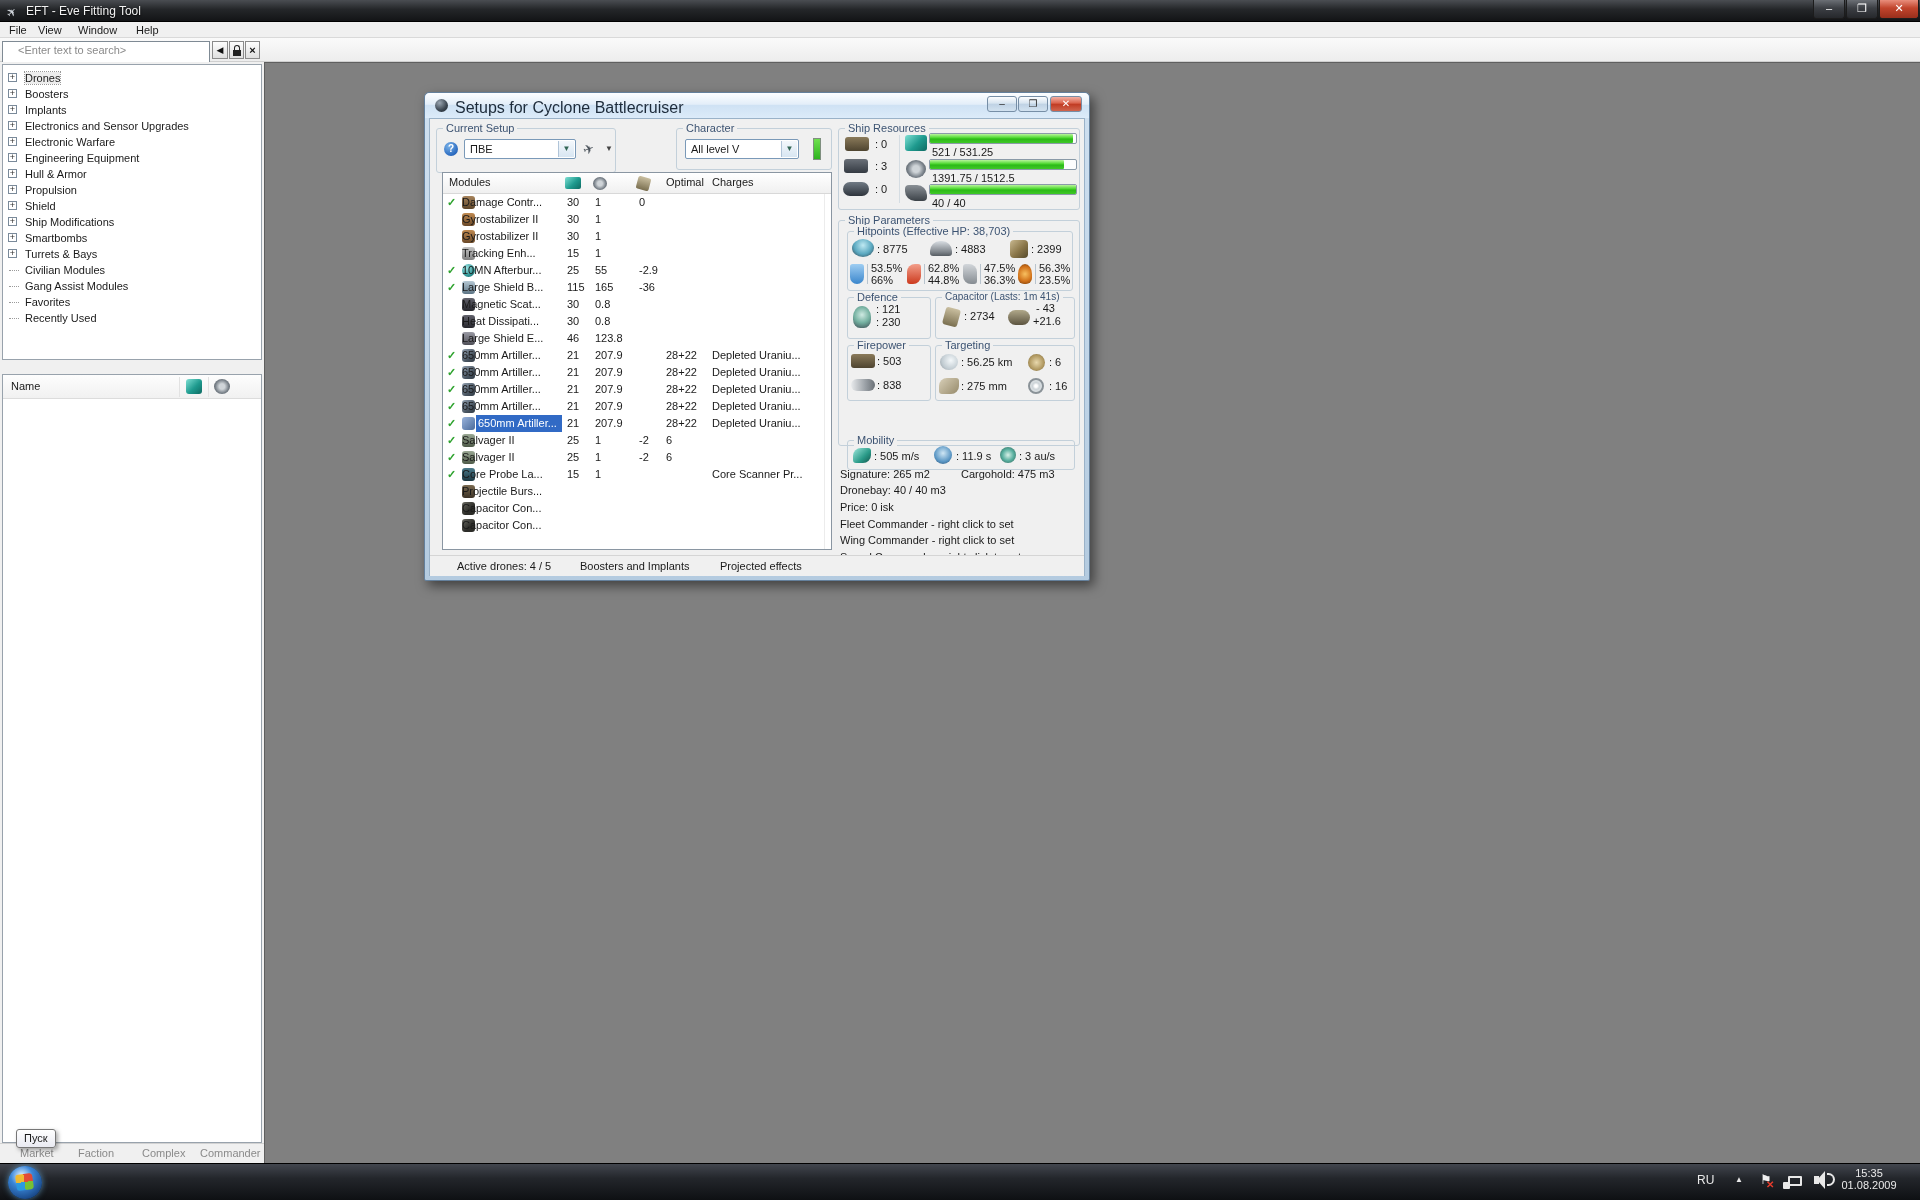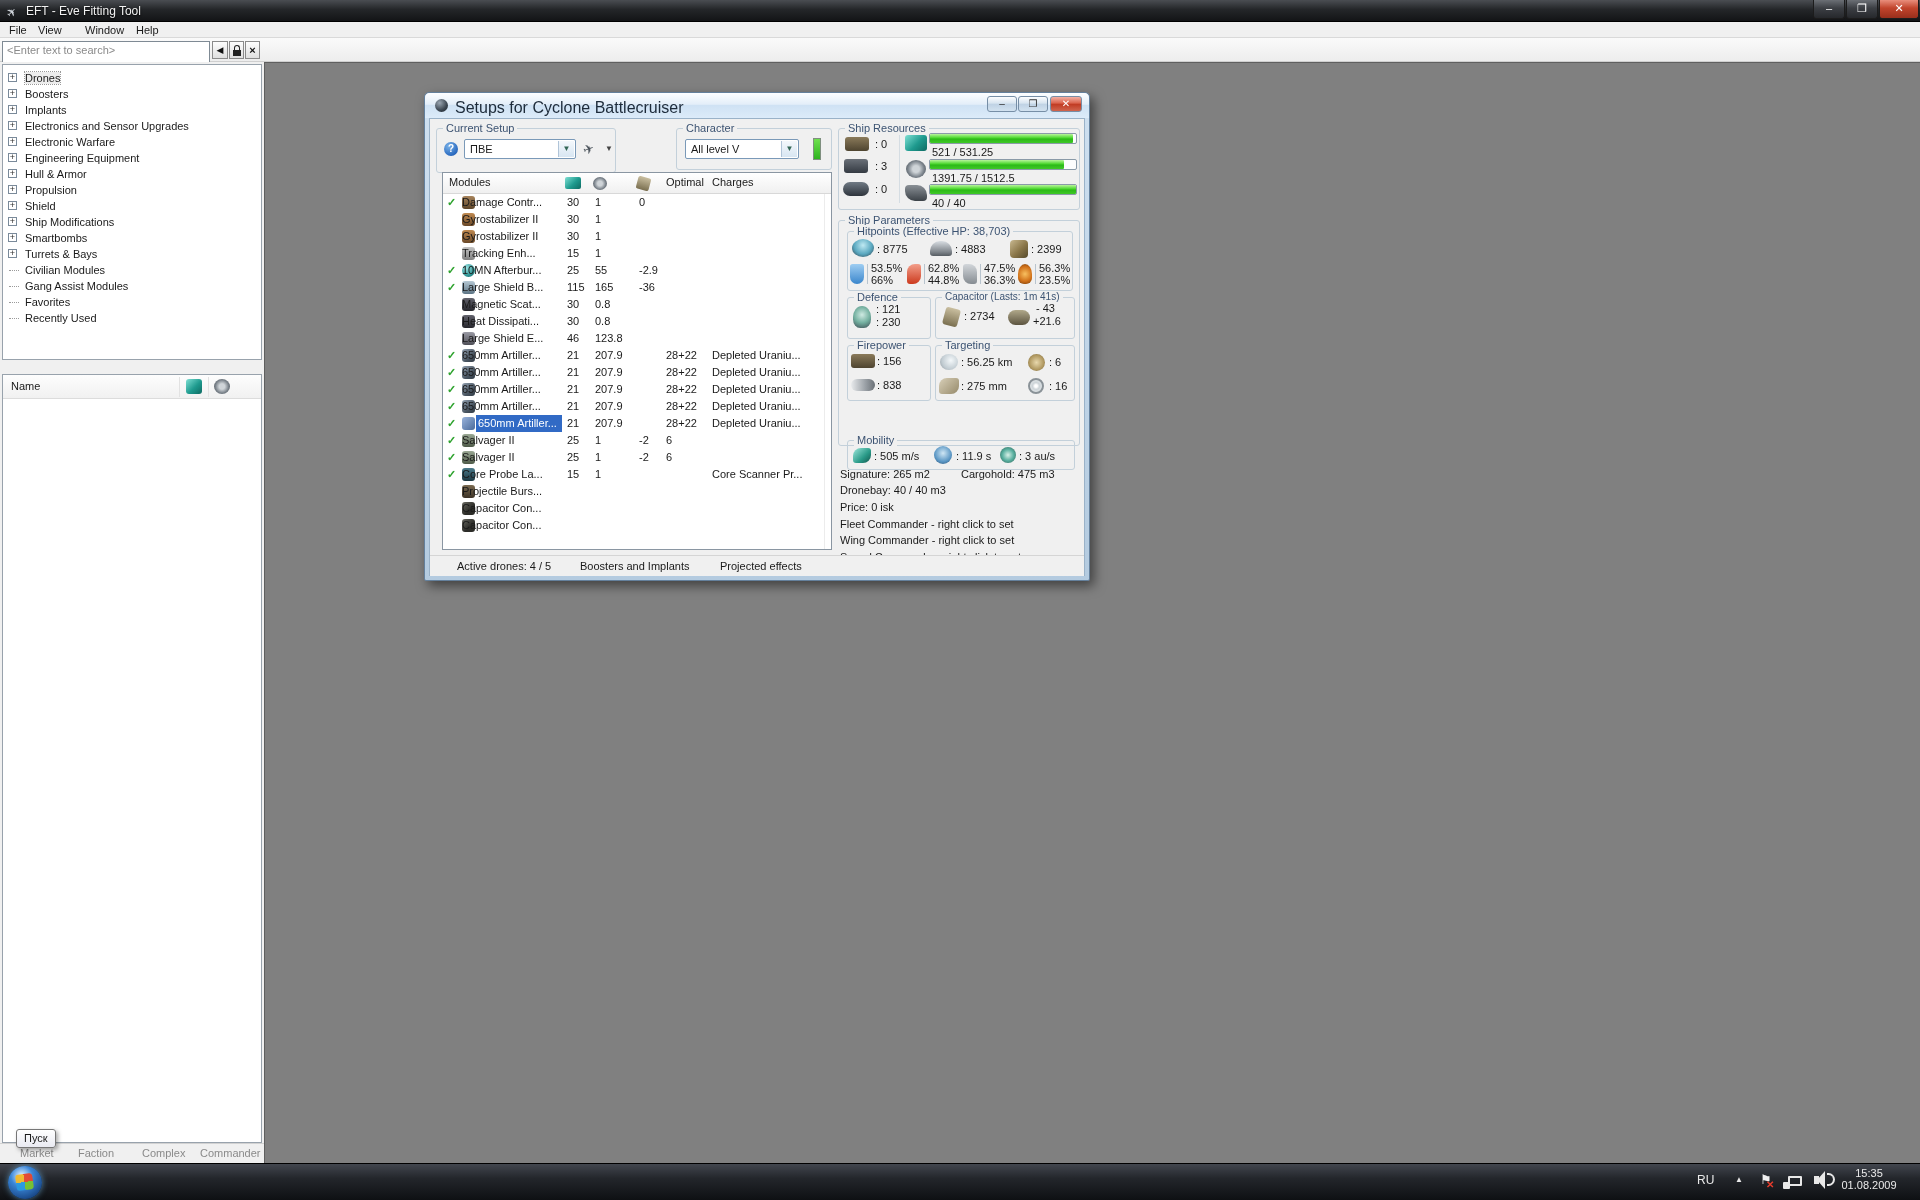--- a/index.html
+++ b/index.html
@@ -13,21 +13,21 @@
   .app-icon { position:absolute; left:6px; top:4px; width:14px; height:14px; color:#cfd4da; font-size:12px; line-height:14px; transform:rotate(-45deg); }
   .app-title { position:absolute; left:26px; top:4px; color:#f2f2f2; font-size:12px; text-shadow:0 1px 2px #000; }
   .winbtn { position:absolute; top:0; height:19px; border:1px solid #1c1c1c; border-top:none;
     background:linear-gradient(#6b6f75, #3c3f44 45%, #26282c); border-radius:0 0 3px 3px; color:#fff; text-align:center; line-height:17px; font-size:11px; }
   .winbtn.close { background:linear-gradient(#e98e7c, #c1442c 45%, #992f1c); }
   .menubar { position:absolute; left:0; top:22px; width:1920px; height:16px; background:#f0f0f0; border-bottom:1px solid #d9d9d9; }
   .menu-item { position:absolute; top:1px; height:14px; line-height:14px; padding:0 4px; }
 
   
   .toolbar { position:absolute; left:0; top:38px; width:1920px; height:24px; background:linear-gradient(#fafafa,#ededed); border-bottom:1px solid #cfcfcf; }
-  .search-box { position:absolute; left:2px; top:3px; width:208px; height:36px; background:#fff; border:1px solid #7f8a94; color:#8a8a8a; line-height:16px; padding-left:4px; }
+  .search-box { position:absolute; left:2px; top:3px; width:208px; height:36px; background:#fff; border:1px solid #7f8a94; color:#8a8a8a; line-height:16px; padding-left:15px; }
   .tb-btn { position:absolute; top:3px; width:16px; height:18px; background:linear-gradient(#fdfdfd,#dfdfdf); border:1px solid #8a8a8a; text-align:center; line-height:16px; font-size:9px; color:#111; }
   .lock-shackle { position:absolute; left:4px; top:3px; width:6px; height:6px; border:1.5px solid #222; border-bottom:none; border-radius:4px 4px 0 0; }
   .lock-body { position:absolute; left:3px; top:8px; width:8px; height:6px; background:#222; }
 
   
   .left-dock { position:absolute; left:0; top:62px; width:264px; height:1101px; background:#f0f0f0; }
   .tree-panel { position:absolute; left:2px; top:2px; width:260px; height:296px; background:#fff; border:1px solid #98a2ac; padding-top:5px; overflow:hidden; }
   .tree-item { position:relative; height:16px; line-height:16px; padding-left:22px; white-space:nowrap; }
   .expand-box { position:absolute; left:5px; top:3px; width:9px; height:9px; border:1px solid #7a8a9a; background:#fff; font-size:9px; line-height:7px; text-align:center; color:#333; }
   .tree-dash { position:absolute; left:6px; top:8px; width:10px; border-top:1px dotted #9a9a9a; }
@@ -159,21 +159,21 @@
     <span class="app-icon">✈</span>
     <span class="app-title">EFT - Eve Fitting Tool</span>
     <div class="winbtn" style="left:1813px;width:32px;">–</div>
     <div class="winbtn" style="left:1846px;width:32px;">❐</div>
     <div class="winbtn close" style="left:1879px;width:40px;">✕</div>
   </div>
 
   <div class="menubar">
     <span class="menu-item" style="left:5px;">File</span>
     <span class="menu-item" style="left:34px;">View</span>
-    <span class="menu-item" style="left:81px;">Window</span>
+    <span class="menu-item" style="left:74px;">Window</span>
     <span class="menu-item" style="left:132px;">Help</span>
   </div>
 
   <div class="toolbar">
     <div class="search-box">&lt;Enter text to search&gt;</div>
     <div class="tb-btn" style="left:212px;">◀</div>
     <div class="tb-btn" style="left:229px;width:15px;">
         <span class="lock-shackle"></span>
         <span class="lock-body"></span>
       </div>
@@ -529,21 +529,21 @@
           <span class="p-icon i-capacitor" style="left:8px;top:10px;"></span>
           <span class="res-num" style="left:28px;top:12px;">: 2734</span>
           <span class="p-icon i-peanut" style="left:72px;top:12px;"></span>
           <span class="res-num" style="left:100px;top:4px;">- 43</span>
           <span class="res-num" style="left:97px;top:17px;">+21.6</span>
         </div>
 
         <div class="groupbox" style="left:8px;top:124px;width:84px;height:56px;">
           <span class="gb-label">Firepower</span>
           <span class="res-icon i-turret" style="position:absolute;left:3px;top:8px;"></span>
-          <span class="res-num" style="left:29px;top:9px;">: 156</span>
+          <span class="res-num" style="left:29px;top:9px;">: 503</span>
           <span class="p-icon i-missiles" style="left:3px;top:33px;"></span>
           <span class="res-num" style="left:29px;top:33px;">: 838</span>
         </div>
 
         <div class="groupbox" style="left:96px;top:124px;width:140px;height:56px;">
           <span class="gb-label">Targeting</span>
           <span class="p-icon i-radar" style="left:4px;top:8px;"></span>
           <span class="res-num" style="left:25px;top:10px;">: 56.25 km</span>
           <span class="p-icon i-compass" style="left:92px;top:8px;"></span>
           <span class="res-num" style="left:113px;top:10px;">: 6</span>

